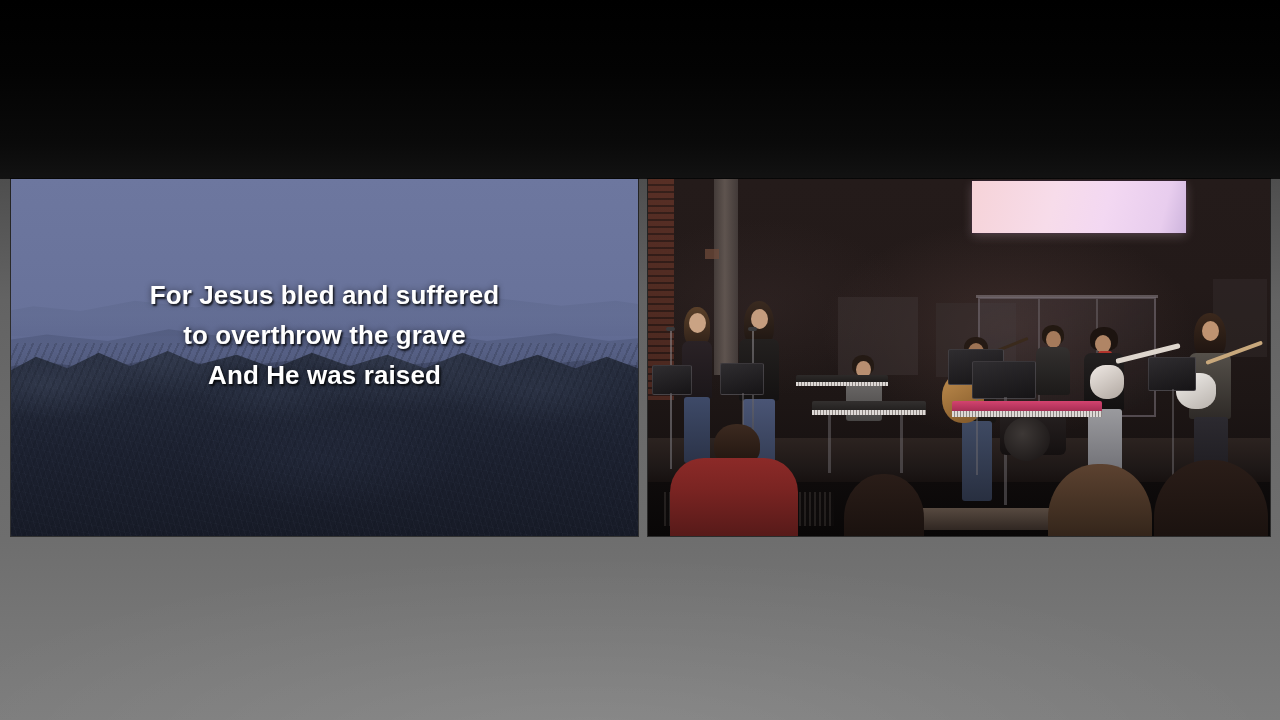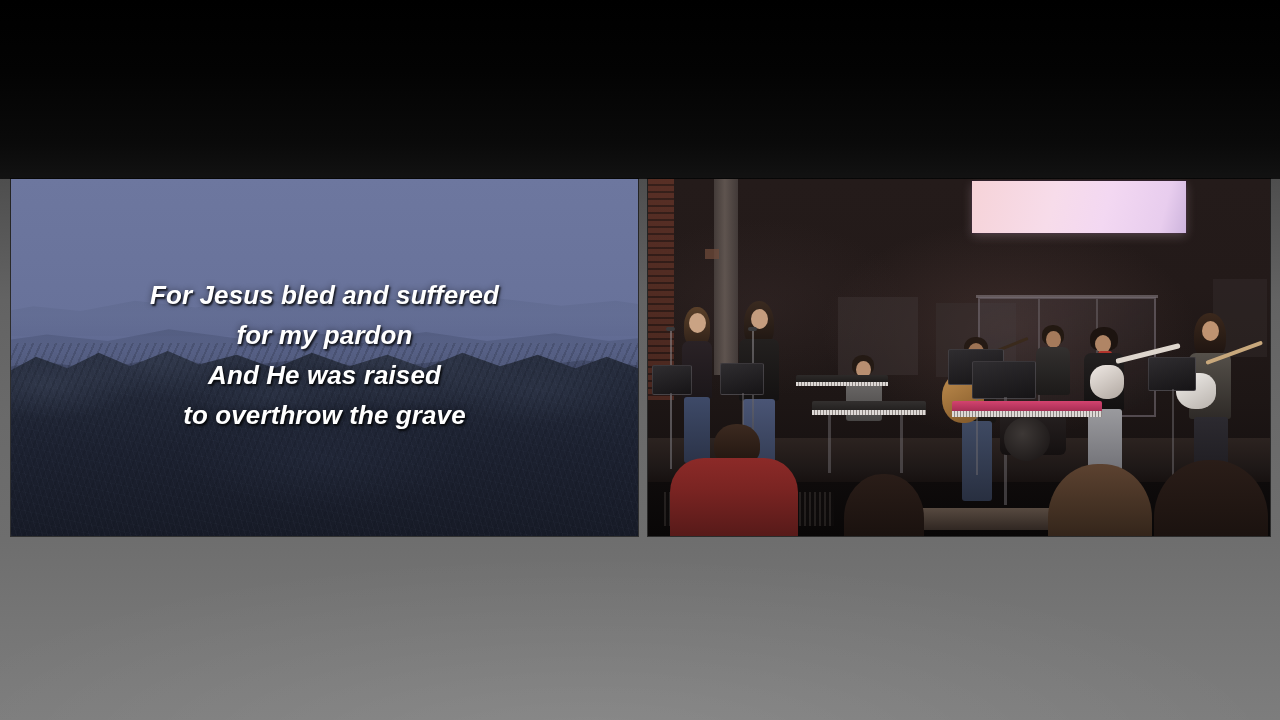--- a/index.html
+++ b/index.html
@@ -104,21 +104,20 @@
     background-image:
       repeating-linear-gradient(74deg, rgba(120,134,164,.09) 0 1px, transparent 1px 5px),
       repeating-linear-gradient(-66deg, rgba(18,22,32,.35) 0 2px, transparent 2px 7px),
       repeating-linear-gradient(12deg, rgba(140,152,180,.05) 0 1px, transparent 1px 9px);
   }
 
   .lyrics-block {
     position:absolute; left:0; right:0; top:96px;
     text-align:center;
     padding:0 42px;
-    font-style:italic;
   }
   .lyric-line {
     color:#ffffff;
     font-weight:bold;
     font-size:26px;
     line-height:40px;
     letter-spacing:.1px;
     text-shadow:
       1.5px 1.5px 2px rgba(0,0,0,.75),
       0 0 6px rgba(0,0,0,.45);
@@ -310,23 +309,22 @@
   <div class="lyrics-tile">
     <div class="sky"></div>
     <div class="ridge r1"></div>
     <div class="ridge r2"></div>
     <div class="ridge r3"></div>
     <div class="forest"></div>
     <div class="forest-grain"></div>
 
     <div class="lyrics-block">
       <div class="lyric-line">For Jesus bled and suffered</div>
-      <div class="lyric-line">for my pardon</div>
+      <div class="lyric-line">to overthrow the grave</div>
       <div class="lyric-line">And He was raised</div>
-      <div class="lyric-line">to overthrow the grave</div>
     </div>
   </div>
 
   <div class="camera-tile">
     <div class="room"></div>
 
     <div class="brick"></div>
     <div class="column"></div>
     <div class="exit-sign"></div>
 

